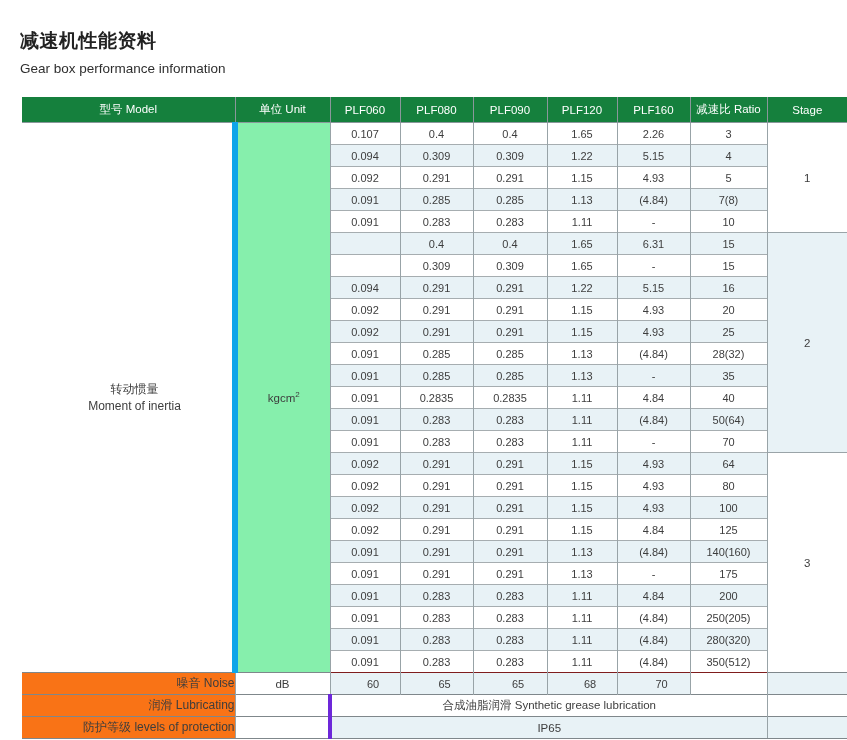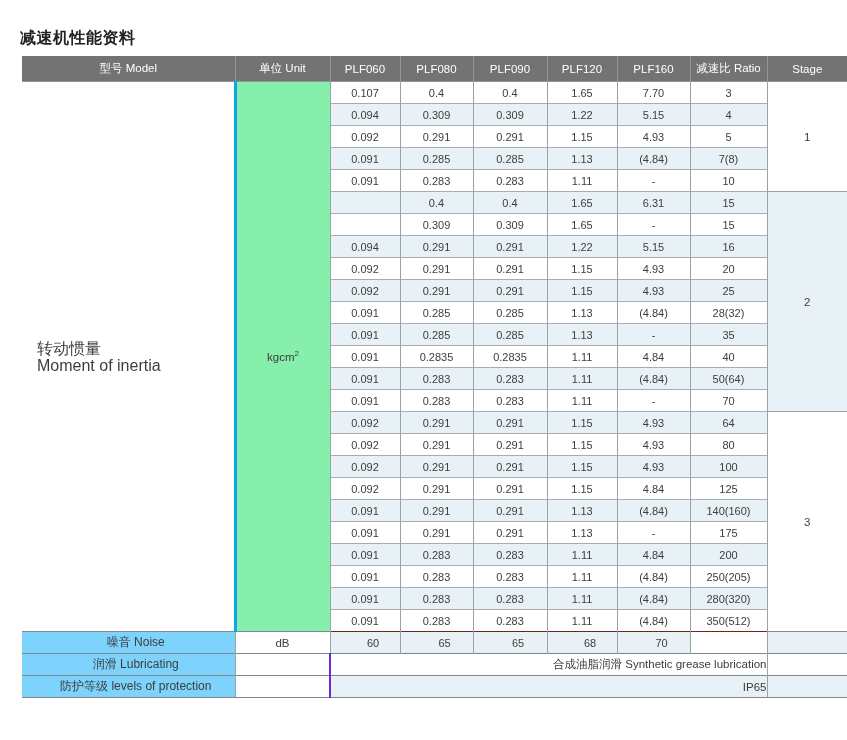--- a/index.html
+++ b/index.html
@@ -3,67 +3,68 @@
 <meta charset="utf-8">
 <style>
   html,body{margin:0;padding:0;background:#ffffff;}
   body{
     width:847px;height:740px;overflow:hidden;
     font-family:"Liberation Sans","DejaVu Sans",sans-serif;
     color:#3d3d3d;
     -webkit-font-smoothing:antialiased;
   }
   .doc{padding:28px 0 0 20px;}
-  .title-zh{font-size:16px;font-weight:bold;color:#222;margin:0 0 7px 0;letter-spacing:.5px;}
+  .title-zh{font-size:19px;font-weight:bold;color:#222;margin:0 0 7px 0;letter-spacing:.5px;}
   .title-en{font-size:13.5px;color:#2e2e2e;margin:0 0 21px 0;}
   table.perf{
     border-collapse:collapse;table-layout:fixed;
     width:825px;margin-left:2px;
     font-size:11px;
   }
   th{
-    background:#737373;color:#ffffff;font-weight:normal;
+    background:#15803d;color:#ffffff;font-weight:normal;
     height:25px;font-size:11.5px;text-align:center;
     border-left:1px solid #8a979b;border-bottom:1px solid #8a979b;
     padding:0;overflow:hidden;white-space:nowrap;
   }
   th:first-child{border-left:none;}
   td{height:21px;padding:0;text-align:center;overflow:hidden;white-space:nowrap;}
   td.cell{
     border-left:1px solid #98a3a7;border-right:1px solid #98a3a7;
     border-top:1px solid #a6adb0;
   }
   td.stripe{background:#e8f2f6;}
   td.model-merge{
-    border-right:3px solid #0ea5e9;text-align:left;vertical-align:middle;
-    padding-left:15px;font-size:16px;background:#ffffff;
+    border-right:6px solid #0ea5e9;text-align:center;vertical-align:middle;
+    padding-left:15px;font-size:12px;background:#ffffff;
   }
   td.model-merge .lbl{line-height:17px;}
   td.unit-merge{
     border-right:1px solid #98a3a7;vertical-align:middle;background:#86efac;font-size:11.5px;
   }
   td.stage-cell{
     border-left:1px solid #98a3a7;border-top:1px solid #9aa4a8;
     vertical-align:middle;background:#ffffff;font-size:11.5px;
   }
   td.stage-cell.stripe{background:#e8f2f6;}
   sup{font-size:8px;vertical-align:super;line-height:0;}
   tr.brow td{border-top:1px solid #7f878b;}
-  tr.brow td.blabel{text-align:center;padding-left:15px;font-size:12px;border-right:1px solid #98a3a7;background:#7dd3fc;}
+  tr.brow td.blabel{text-align:right;padding-left:15px;font-size:12px;border-right:1px solid #98a3a7;background:#f97316;}
   tr.brow td.bunit{border-right:1px solid #98a3a7;background:#fff;font-size:11.5px;}
   tr.brow td.cell{border-top:1px solid #7f1d1d;padding-left:16px;}
-  tr.brow td.mcell{border-left:2px solid #6d28d9;border-right:1px solid #98a3a7;font-size:11.5px;text-align:right;}
+  tr.brow td.mcell{border-left:4px solid #6d28d9;border-right:1px solid #98a3a7;font-size:11.5px;}
   tr.brow td.bstage{border-left:1px solid #98a3a7;}
   tr.brow-last td{border-bottom:1px solid #7f878b;}
 </style>
 </head>
 <body>
 
 <div class="doc">
   <h1 class="title-zh">减速机性能资料</h1>
+  <div class="title-en">Gear box performance information</div>
 
   <table class="perf">
     <colgroup>
       <col style="width:213px">
         <col style="width:95px">
         <col style="width:70px">
       <col style="width:73px">
         <col style="width:74px">
         <col style="width:70px">
       <col style="width:73px">
@@ -87,21 +88,21 @@
         <tr>
           <td class="model-merge" rowspan="25">
             <div class="lbl">转动惯量</div>
             <div class="lbl">Moment of inertia</div>
           </td>
           <td class="unit-merge" rowspan="25">kgcm<sup>2</sup></td>
           <td class="cell">0.107</td>
           <td class="cell">0.4</td>
           <td class="cell">0.4</td>
           <td class="cell">1.65</td>
-          <td class="cell">7.70</td>
+          <td class="cell">2.26</td>
           <td class="cell">3</td>
           <td class="stage-cell" rowspan="5">1</td>
         </tr>
         <tr>
           <td class="cell stripe">0.094</td>
           <td class="cell stripe">0.309</td>
           <td class="cell stripe">0.309</td>
           <td class="cell stripe">1.22</td>
           <td class="cell stripe">5.15</td>
           <td class="cell stripe">4</td>

